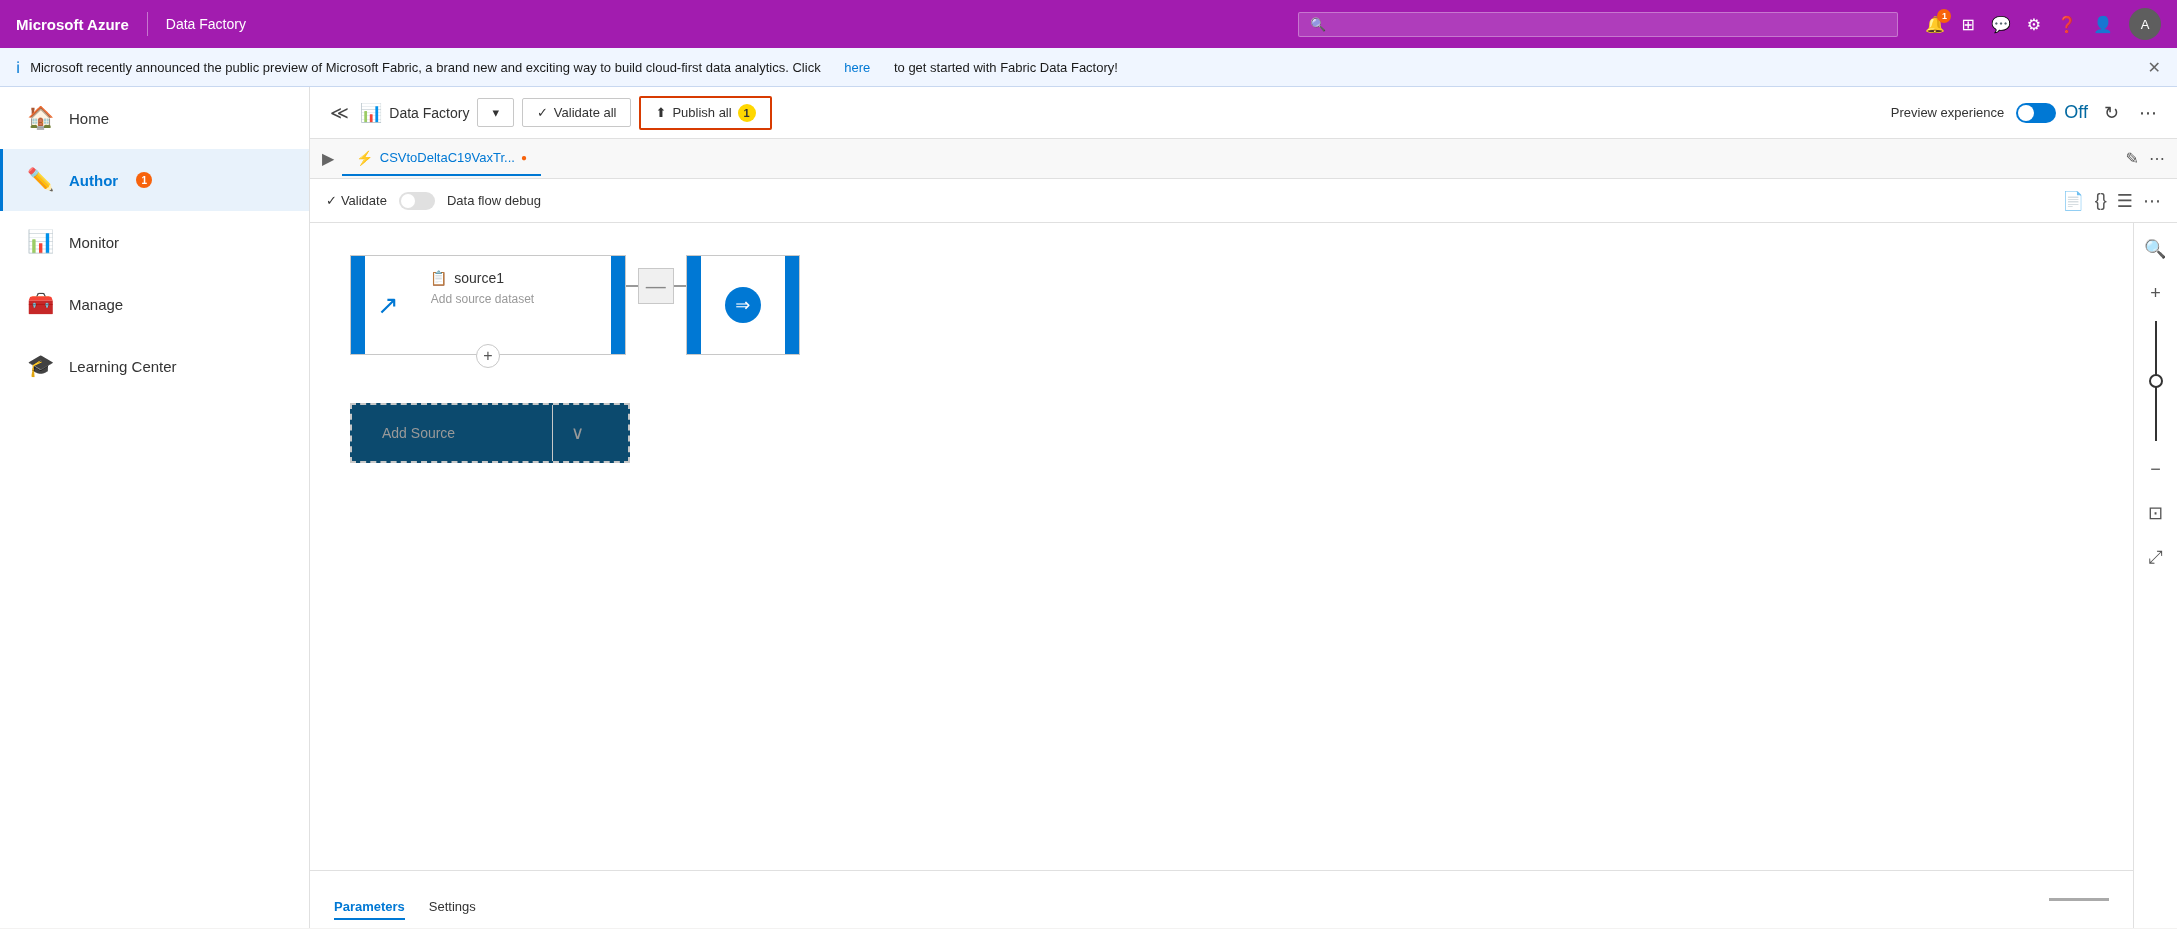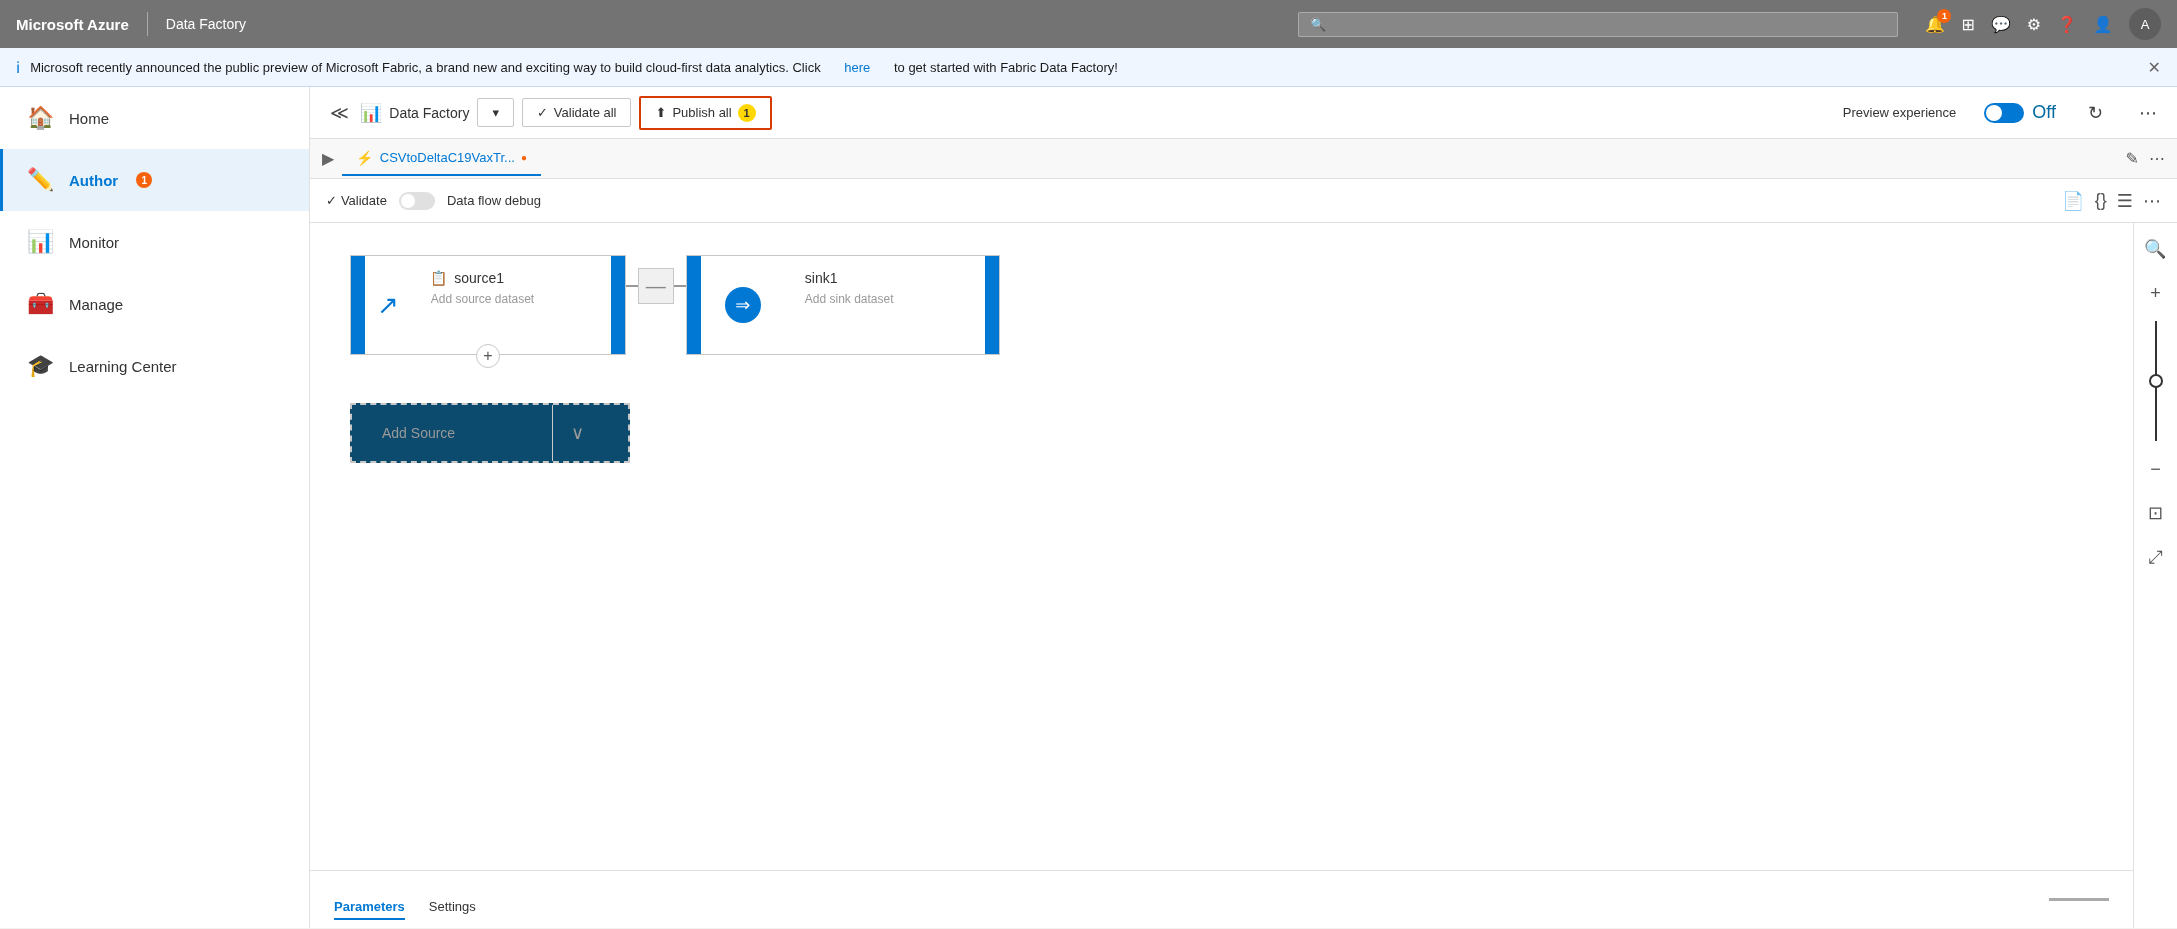--- a/index.html
+++ b/index.html
@@ -3,21 +3,21 @@
   <meta charset="utf-8">
   <style>
     * { box-sizing: border-box; margin: 0; padding: 0; font-family: 'Segoe UI', sans-serif; }
 
     body { background: #f3f2f1; width: 2177px; height: 929px; overflow: hidden; }
 
     
     .top-nav {
       display: flex;
       align-items: center;
-      background: #737373;
+      background: #a21caf;
       height: 48px;
       padding: 0 16px;
       gap: 12px;
     }
     .top-nav-brand {
       display: flex;
       align-items: center;
       gap: 10px;
       color: white;
       font-size: 15px;
@@ -236,21 +236,21 @@
       border-radius: 50%;
       display: flex;
       align-items: center;
       justify-content: center;
       font-weight: 700;
     }
     .toolbar-right {
       margin-left: auto;
       display: flex;
       align-items: center;
-      gap: 28px;
+      gap: 12px;
     }
     .preview-label { font-size: 13px; color: #333; }
     .toggle-switch {
       display: flex;
       align-items: center;
       gap: 8px;
     }
     .toggle-track {
       width: 40px;
       height: 20px;
@@ -737,26 +737,20 @@
             <div style="width:30px;height:2px;background:#999;"></div>
           </div>
 
           <div class="flow-node" style="height:100px;margin-left:0;">
             <div class="node-blue-bar"></div>
             <div class="node-left-icon">
               <div class="sink-node-icon">
                 <span style="color:white;">⇒</span>
               </div>
             </div>
-            <div class="node-content">
-              <div class="node-title">
-                <span>sink1</span>
-              </div>
-              <div class="node-subtitle">Add sink dataset</div>
-            </div>
             <div class="node-blue-bar" style="background:#0078d4;border:none;"></div>
           </div>
         </div>
 
         <div style="padding: 0 40px 20px;">
           <div class="add-source-box" style="width:280px;">
             <div class="add-source-main">Add Source</div>
             <div class="add-source-divider"></div>
             <div class="add-source-chevron">∨</div>
           </div>

